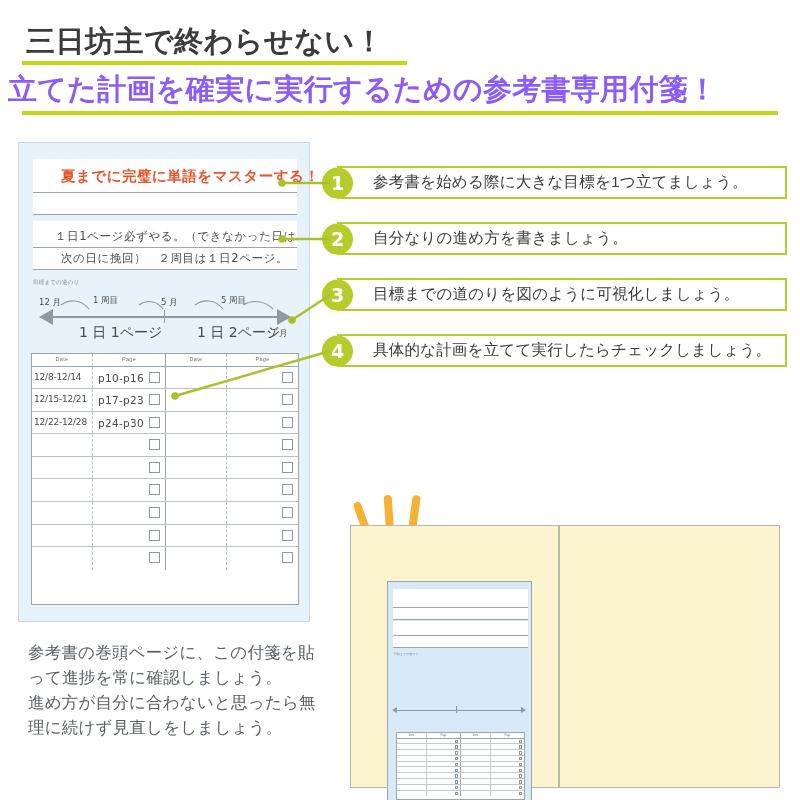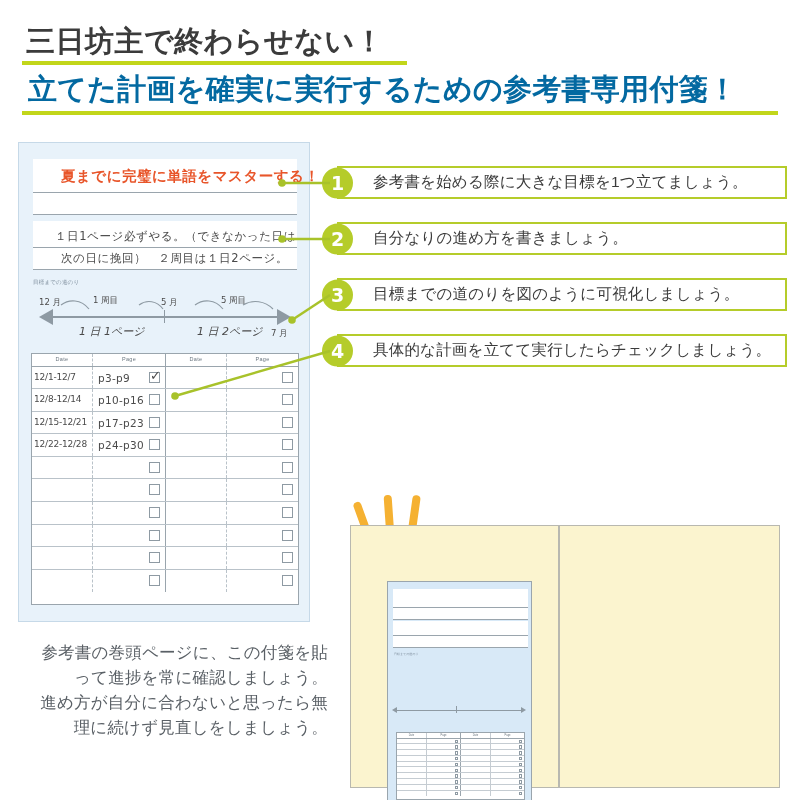--- a/index.html
+++ b/index.html
@@ -16,22 +16,22 @@
   .headline-1 {
     position: absolute; left: 26px; top: 22px;
     font-size: 29px; font-weight: bold; color: #3b3b3b;
     letter-spacing: 0.5px; white-space: nowrap;
   }
   .rule-1 {
     position: absolute; left: 22px; top: 61px;
     width: 385px; height: 4px; background: #c2d61a;
   }
   .headline-2 {
-    position: absolute; left: 28px; top: 70px;
-    font-size: 29px; font-weight: bold; color: #0369a1;
+    position: absolute; left: 8px; top: 70px;
+    font-size: 29px; font-weight: bold; color: #8b5cf6;
     letter-spacing: 0.3px; white-space: nowrap;
   }
   .rule-2 {
     position: absolute; left: 22px; top: 111px;
     width: 756px; height: 4px; background: #c2d61a;
   }
 
   
   .note-card {
     position: absolute; left: 18px; top: 142px;
@@ -91,22 +91,22 @@
     width: 0; height: 0;
     border-top: 8px solid transparent; border-bottom: 8px solid transparent;
     border-left: 14px solid #8e9aa3;
   }
   .tl-tick { position: absolute; left: 133px; top: 19px; width: 1px; height: 13px; background: #8e9aa3; }
   .tl-lab {
     position: absolute; font-size: 8.5px; color: #4a4a4a;
     font-family: "DejaVu Sans", sans-serif; white-space: nowrap;
   }
   .tl-under {
-    position: absolute; font-size: 11px; color: #4a4a4a;
-    font-family: "DejaVu Sans", sans-serif; white-space: nowrap; font-style: italic;
+    position: absolute; font-size: 14px; color: #4a4a4a;
+    font-family: "DejaVu Sans", sans-serif; white-space: nowrap;
   }
   .tl-curve { position: absolute; left: 0; top: 0; width: 270px; height: 52px; overflow: visible; }
 
   
   .plan-table {
     position: absolute; left: 12px; top: 210px;
     width: 268px; height: 252px;
     border: 1px solid #9aa5ad; background: #ffffff;
   }
   .pt-row { position: relative; width: 100%; height: 22.6px; border-bottom: 1px solid #b9c2c9; display: flex; }
@@ -164,21 +164,21 @@
   }
 
   
   .connectors { position: absolute; left: 0; top: 0; width: 800px; height: 800px; pointer-events: none; }
 
   
   .desc {
     position: absolute; left: 28px; top: 640px;
     width: 300px;
     font-size: 16.5px; line-height: 25px;
-    color: #5a6066; letter-spacing: .2px; text-align: right;
+    color: #5a6066; letter-spacing: .2px;
   }
 
   
   .photo {
     position: absolute; left: 345px; top: 493px;
     width: 440px; height: 297px;
   }
   .book {
     position: absolute; left: 5px; top: 32px;
     width: 430px; height: 263px;
@@ -294,33 +294,20 @@
           </div>
           <div class="pt-cell c-date2">
             <div class="pt-hdr-txt">Date</div>
           </div>
           <div class="pt-cell c-page2">
             <div class="pt-hdr-txt">Page</div>
           </div>
         </div>
         <div class="pt-row">
           <div class="pt-cell c-date">
-            <div class="pt-txt">12/1-12/7</div>
-          </div>
-          <div class="pt-cell c-page">
-            <div class="pt-txt page">p3-p9</div>
-            <div class="chk ticked"></div>
-          </div>
-          <div class="pt-cell c-date2"></div>
-          <div class="pt-cell c-page2">
-            <div class="chk"></div>
-          </div>
-        </div>
-        <div class="pt-row">
-          <div class="pt-cell c-date">
             <div class="pt-txt">12/8-12/14</div>
           </div>
           <div class="pt-cell c-page">
             <div class="pt-txt page">p10-p16</div>
             <div class="chk"></div>
           </div>
           <div class="pt-cell c-date2"></div>
           <div class="pt-cell c-page2">
             <div class="chk"></div>
           </div>

